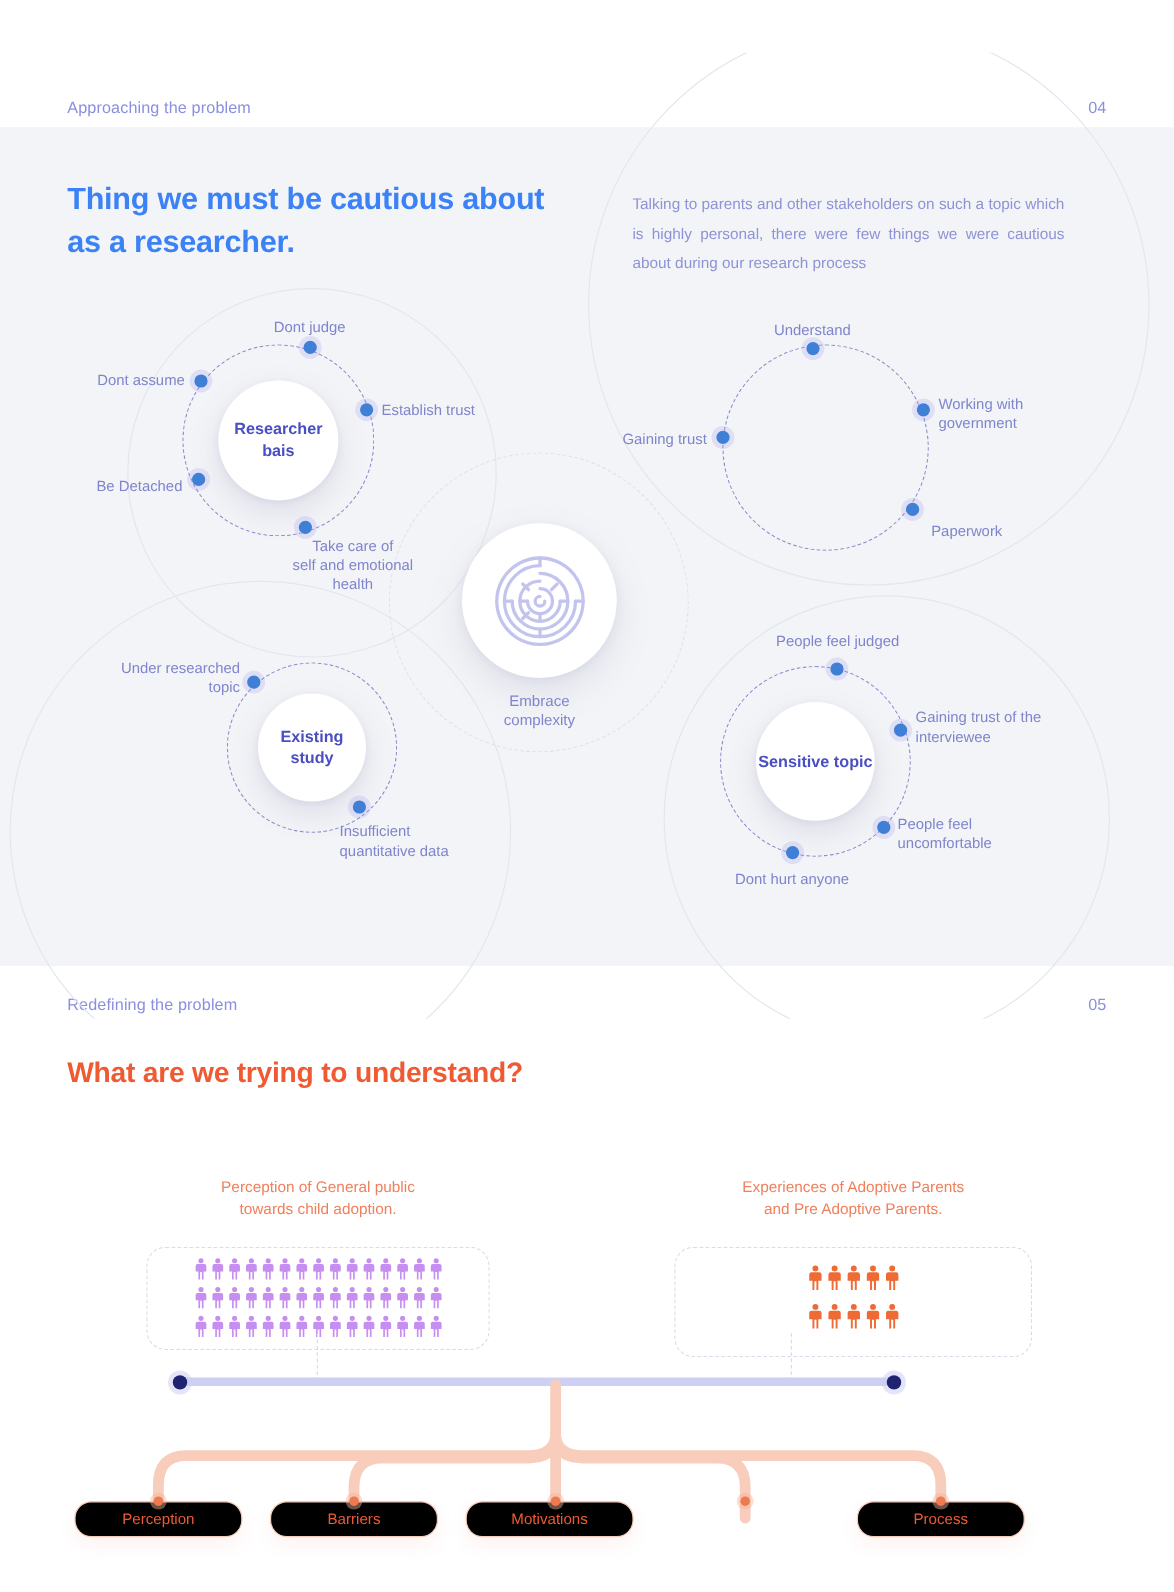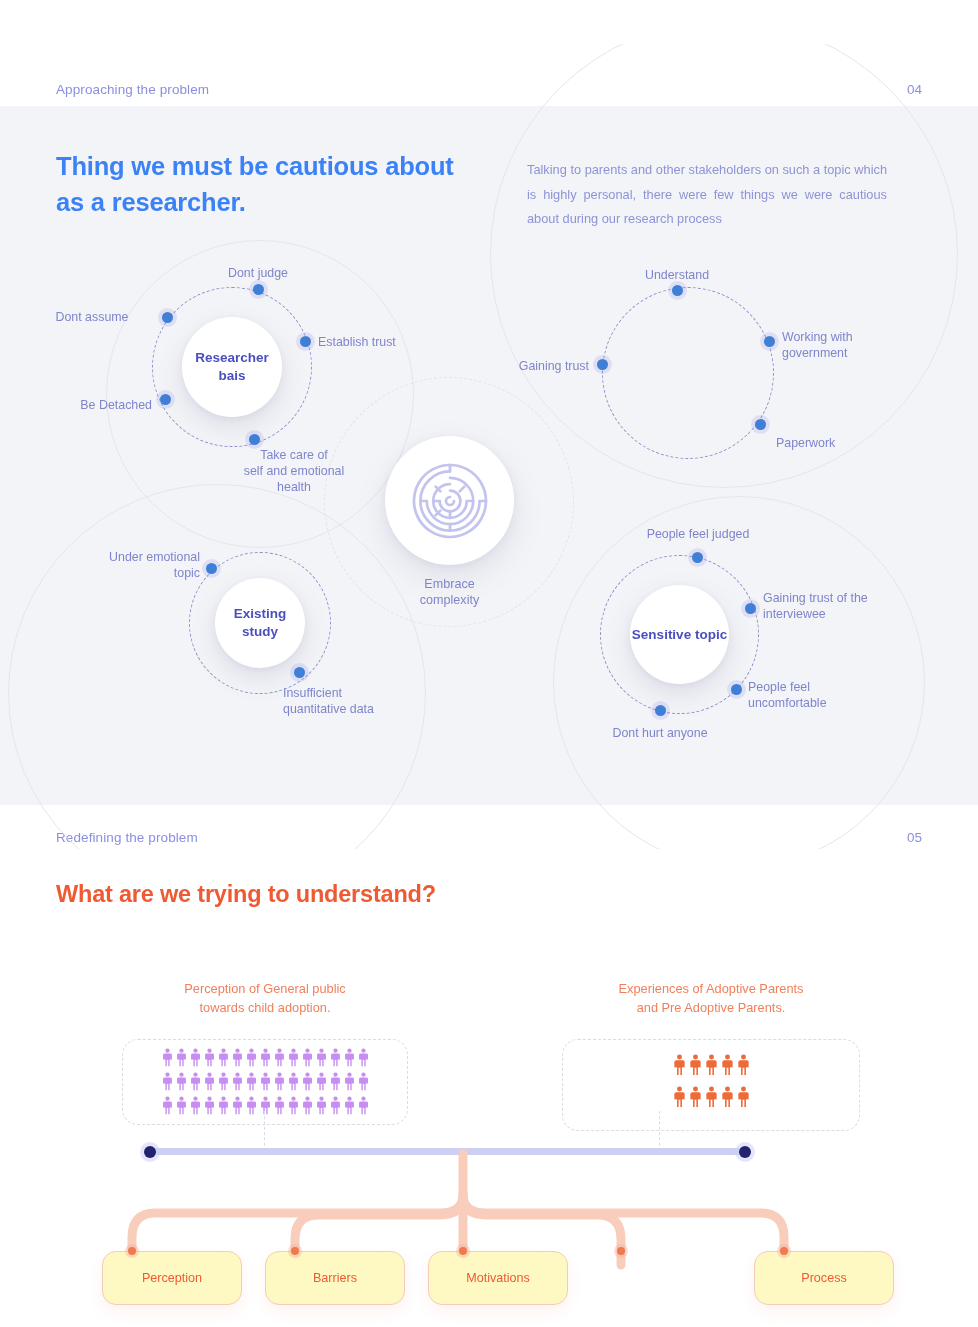--- a/index.html
+++ b/index.html
@@ -120,26 +120,25 @@
   .axis-line {
     position:absolute; height:7px; border-radius:4px; background:#cdd0f2;
   }
   .axis-dot {
     position:absolute; width:12px; height:12px; border-radius:50%;
     background:#1f2370; box-shadow:0 0 0 4px rgba(205,208,242,.55);
   }
   .vconn { position:absolute; border-left:1.2px dashed #d9dbe6; }
 
   .pill {
-    position:absolute; width:140px; height:54px;
-    background:#fef9c3; border:1.1px solid #f6cbb9; border-radius:14px;
+    position:absolute; width:140px; height:30px;
+    background:#000000; border:1.1px solid #f6cbb9; border-radius:14px;
     display:flex; align-items:center; justify-content:center;
     font-size:12.6px; color:#f05a33;
     box-shadow:0 7px 16px rgba(240,90,51,.07);
-    margin-left:40px;
   }
   .pill-dot {
     position:absolute; width:8px; height:8px; border-radius:50%;
     background:#f07a50; box-shadow:0 0 0 3px rgba(247,180,155,.45);
   }
   svg.branches { position:absolute; left:0; top:0; pointer-events:none; }
 </style>
 </head>
 <body>
 
@@ -175,21 +174,21 @@
 
   <div class="node" style="left:249px; top:390px;"></div>
   <div class="node-label nl-c" style="left:224px; top:403px; width:140px;">Take care of
 self and emotional
 health</div>
 
   <div class="node" style="left:160px; top:350px;"></div>
   <div class="node-label nl-l" style="left:30px; top:353px; width:122px;">Be Detached</div>
 
   <div class="node" style="left:162px; top:268px;"></div>
-  <div class="node-label nl-l" style="left:30px; top:265px; width:124px;text-align:center;">Dont assume</div>
+  <div class="node-label nl-l" style="left:30px; top:265px; width:124px;">Dont assume</div>
 
   <div class="orbit-group" style="left:602px; top:243px; width:172px; height:172px;">
     <div class="orbit-ring"></div>
   </div>
   <div class="node" style="left:672px; top:241px;"></div>
   <div class="node-label nl-c" style="left:617px; top:223px; width:120px;">Understand</div>
 
   <div class="node" style="left:764px; top:292px;"></div>
   <div class="node-label nl-r" style="left:782px; top:285px; width:130px;">Working with
 government</div>
@@ -199,21 +198,21 @@
 
   <div class="node" style="left:597px; top:315px;"></div>
   <div class="node-label nl-l" style="left:470px; top:314px; width:119px;">Gaining trust</div>
 
   <div class="orbit-group" style="left:189px; top:508px; width:142px; height:142px;">
     <div class="orbit-ring"></div>
     <div class="hub" style="left:26px; top:26px; width:90px; height:90px;">Existing
 study</div>
   </div>
   <div class="node" style="left:206px; top:519px;"></div>
-  <div class="node-label nl-l" style="left:74px; top:505px; width:126px;">Under emotional
+  <div class="node-label nl-l" style="left:74px; top:505px; width:126px;">Under researched
 topic</div>
 
   <div class="node" style="left:294px; top:623px;"></div>
   <div class="node-label nl-r" style="left:283px; top:641px; width:150px;">Insufficient
 quantitative data</div>
 
   <div class="orbit-group" style="left:600px; top:511px; width:159px; height:159px;">
     <div class="orbit-ring"></div>
     <div class="hub" style="left:30px; top:30px; width:99px; height:99px;">Sensitive
 topic</div>

